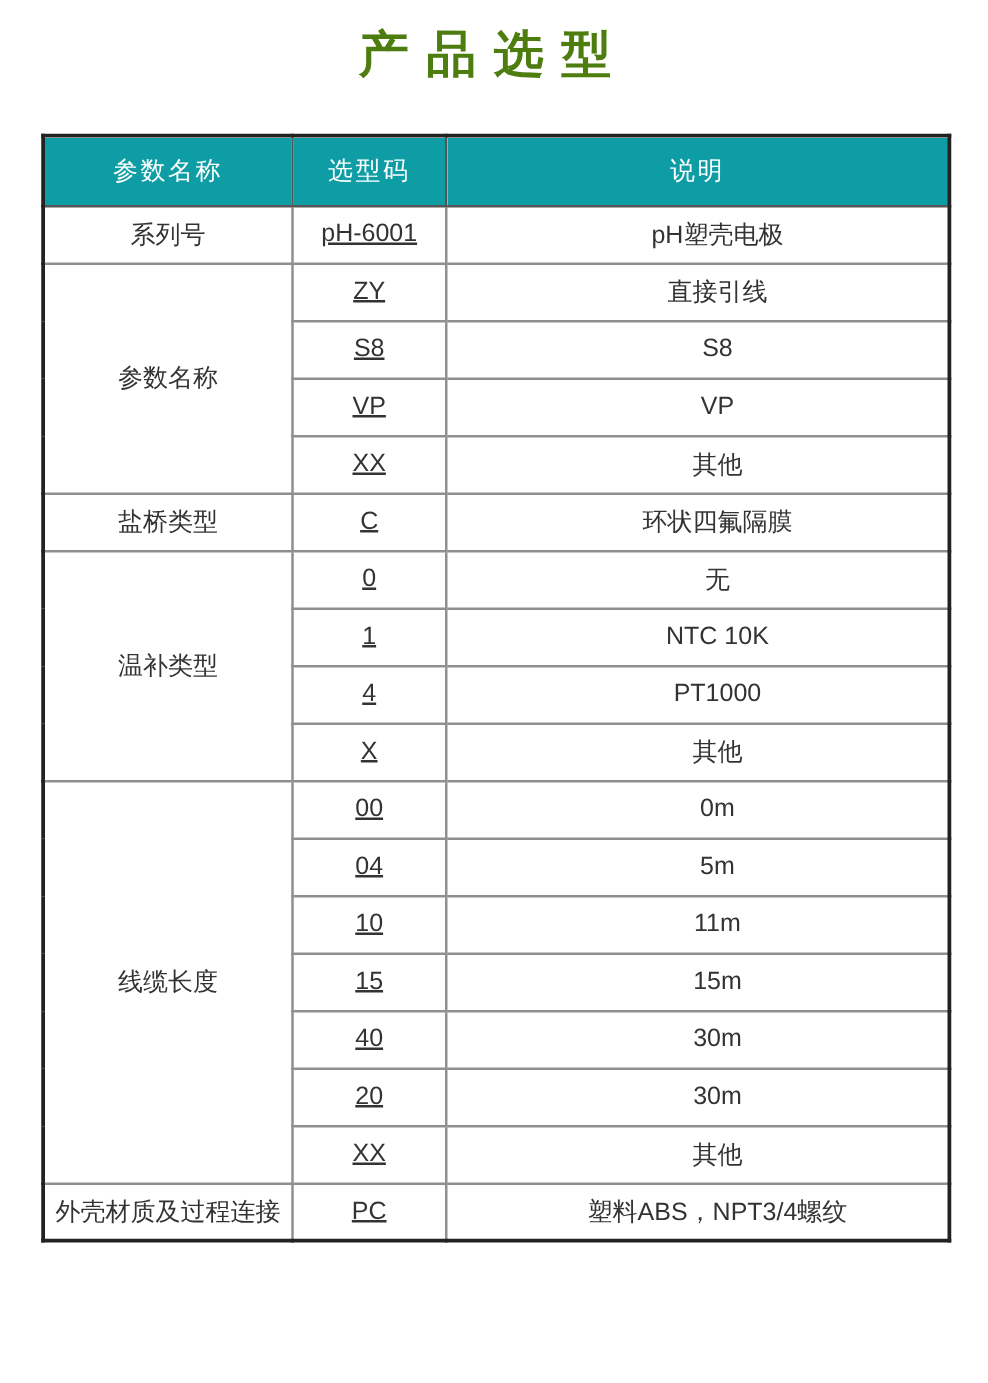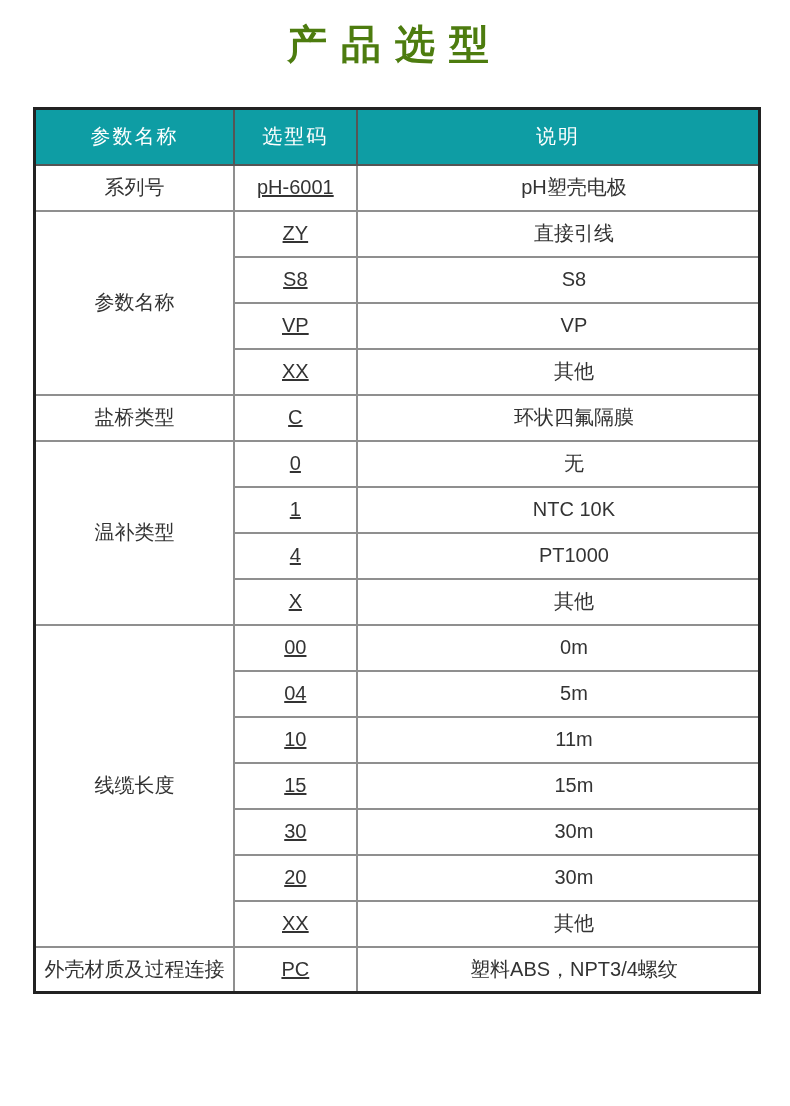--- a/index.html
+++ b/index.html
@@ -126,21 +126,21 @@
         </tr>
         <tr>
           <td class="code-cell">10</td>
           <td class="desc-cell">11m</td>
         </tr>
         <tr>
           <td class="code-cell">15</td>
           <td class="desc-cell">15m</td>
         </tr>
         <tr>
-          <td class="code-cell">30</td>
+          <td class="code-cell">40</td>
           <td class="desc-cell">30m</td>
         </tr>
         <tr>
           <td class="code-cell">20</td>
           <td class="desc-cell">30m</td>
         </tr>
         <tr>
           <td class="code-cell">XX</td>
           <td class="desc-cell">其他</td>
         </tr>

